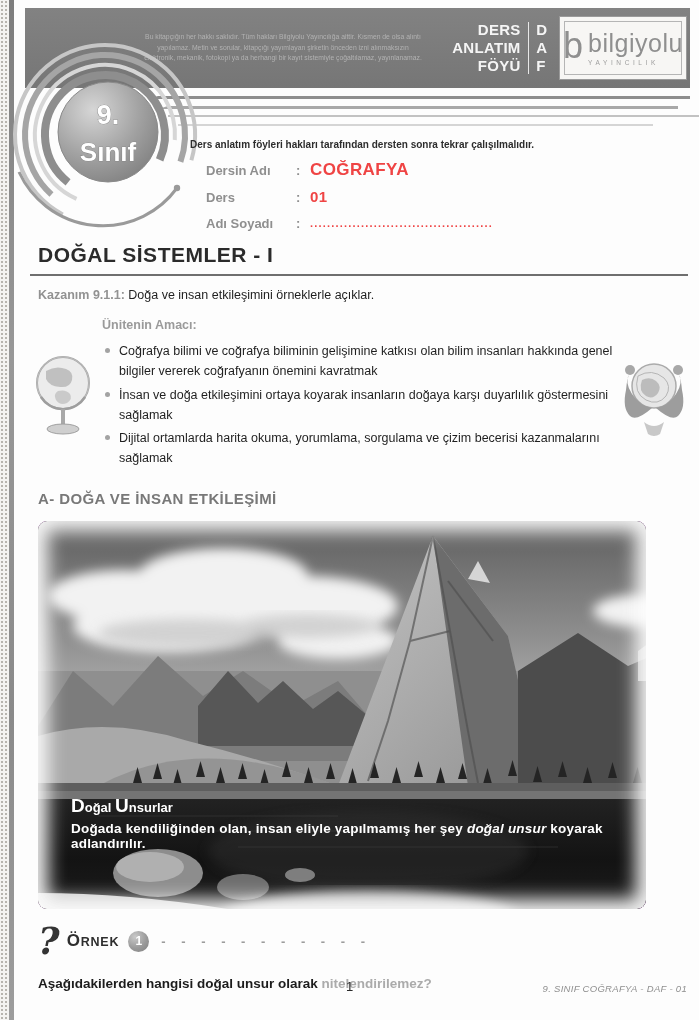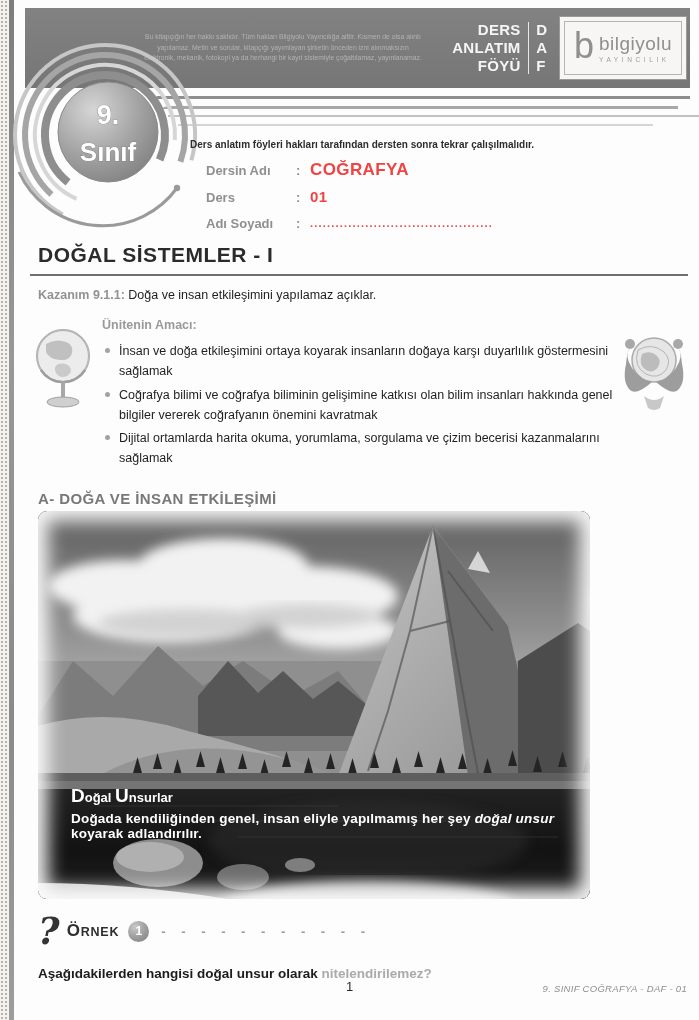--- a/index.html
+++ b/index.html
@@ -21,21 +21,21 @@
   .copyright { margin-left:118px; width:280px; font-size:6.8px; line-height:1.55;
     color:#b2b2b2; text-align:center; }
   .daf-title { margin-left:auto; display:flex; align-items:center; }
   .daf-words { text-align:right; color:#f5f5f5; font-weight:bold; font-size:15px; line-height:1.18; letter-spacing:.3px; }
   .daf-sep { width:1.5px; height:52px; background:#e8e8e8; margin:0 7px; }
   .daf-letters { color:#f5f5f5; font-weight:bold; font-size:15px; line-height:1.18; }
   .logo-box { margin-left:12px; margin-right:3px; width:128px; height:64px; background:#f7f6f4;
     border:1px solid #9a9a9a; display:flex; align-items:center; justify-content:center; }
   .logo-inner { width:118px; height:54px; border:1px solid #b5b5b5; display:flex; align-items:center; justify-content:center; gap:5px; }
   .logo-b { font-size:36px; color:#8f8f8f; font-weight:400; line-height:1; transform:translateY(-2px); }
-  .logo-name { color:#8f8f8f; font-size:19px; letter-spacing:.5px; line-height:1; }
+  .logo-name { color:#8f8f8f; font-size:25px; letter-spacing:.5px; line-height:1; }
   .logo-sub { color:#9d9d9d; font-size:6.5px; letter-spacing:3.6px; margin-top:3px; }
 
   .speed-line { position:absolute; }
   .sl1 { top:96px;  left:148px; right:9px;  height:3px; background:#8e8e8e; clip-path:polygon(10px 0,100% 0,100% 100%,0 100%); }
   .sl2 { top:106px; left:158px; width:520px; height:3px; background:#a8a8a8; clip-path:polygon(10px 0,100% 0,100% 100%,0 100%); }
   .sl3 { top:115px; left:168px; width:545px; height:2px; background:#c2c2c2; }
   .sl4 { top:124px; left:178px; width:475px; height:2px; background:#d5d5d5; }
 
   .grade-badge { position:absolute; left:5px; top:40px; }
   .badge-text { font-weight:bold; fill:#fff; stroke:#7c7c7c; stroke-width:.7px; paint-order:stroke; }
@@ -51,33 +51,33 @@
   .form-value.dots { font-size:11px; letter-spacing:1.2px; transform:translateY(-1px); }
 
   
   .content { position:absolute; left:0; right:0; top:243px; padding:0 11px 0 38px; }
   .doc-title { font-size:21px; font-weight:bold; color:#2b2b2b; letter-spacing:.5px; }
   .title-rule { border:0; height:2px; background:#6f6f6f; margin:7px 0 0 -8px; }
 
   .kazanim { margin-top:12px; font-size:12.5px; color:#1f1f1f; }
   .kazanim b { color:#929292; font-weight:bold;margin-top:15px; }
 
-  .purpose { display:flex; margin-top:16px; }
+  .purpose { display:flex; margin-top:16px;align-items:center; }
   .purpose-icon-left { flex:0 0 58px; margin:4px 10px 0 -4px; }
   .purpose-icon-right { flex:0 0 68px; margin-top:6px; }
   .purpose-body { flex:1; }
   .purpose-heading { color:#9a9a9a; font-weight:bold; font-size:12.5px; margin-bottom:9px; }
   .purpose-list { list-style:none; }
   .purpose-list li { position:relative; padding-left:17px; font-size:12.5px; line-height:1.62; color:#1f1f1f; margin-bottom:3px; }
   .purpose-list li::before { content:""; position:absolute; left:3px; top:7px; width:5px; height:5px; border-radius:50%; background:#a3a3a3; }
 
   .section-a { margin-top:18px; font-size:15px; font-weight:bold; color:#787878; letter-spacing:.4px; }
 
   
-  .photo { position:relative; margin-top:4px; width:552px; height:388px; border-radius:9px; overflow:hidden;
+  .photo { position:relative; margin-top:14px; width:608px; height:388px; border-radius:9px; overflow:hidden;
     box-shadow:inset 0 0 16px 9px #fdfdfd; background:#d946ef; }
   .photo svg { display:block; }
   .photo-vignette { position:absolute; inset:0; border-radius:9px; box-shadow:inset 0 0 18px 10px rgba(253,253,253,.95); pointer-events:none; }
   .photo-caption { position:absolute; left:33px; bottom:92px; color:#fff; }
   .cap-big { font-size:19px; font-weight:bold; }
   .cap-small { font-size:13px; font-weight:bold; }
   .photo-line { position:absolute; left:33px; bottom:58px; color:#fff; font-size:13.5px; font-weight:bold; letter-spacing:.2px; }
   .photo-line em { font-style:italic;text-align:right; }
 
   
@@ -176,38 +176,38 @@
       <span class="form-label">Adı Soyadı</span>
       <span class="form-colon">:</span>
       <span class="form-value dots">...........................................</span>
     </div>
   </div>
 
   <div class="content">
     <h1 class="doc-title">DOĞAL SİSTEMLER - I</h1>
     <hr class="title-rule">
 
-    <p class="kazanim"><b>Kazanım 9.1.1:</b><span> Doğa ve insan etkileşimini yapılamaz açıklar.</span></p>
+    <p class="kazanim"><b>Kazanım 9.1.1:</b><span> Doğa ve insan etkileşimini örneklerle açıklar.</span></p>
 
     <div class="purpose">
       <svg class="purpose-icon-left" width="58" height="96" viewBox="0 0 58 96">
         <circle cx="29" cy="34" r="26" fill="#ececec" stroke="#a8a8a8" stroke-width="2"></circle>
         <ellipse cx="29" cy="34" rx="26" ry="26" fill="none" stroke="#bdbdbd" stroke-width="1"></ellipse>
         <path d="M12 22 q10 -6 20 -2 q8 3 6 11 q-2 8 -12 7 q-11 -1 -14 -8 z" fill="#b5b5b5" opacity=".8"></path>
         <path d="M24 42 q8 -2 12 3 q3 5 -3 9 q-7 3 -11 -3 q-3 -6 2 -9 z" fill="#c2c2c2" opacity=".8"></path>
         <path d="M7 48 a26 26 0 0 0 44 0" fill="none" stroke="#9e9e9e" stroke-width="2.5"></path>
         <rect x="27" y="60" width="4" height="16" fill="#a8a8a8"></rect>
         <ellipse cx="29" cy="80" rx="16" ry="5" fill="#cfcfcf" stroke="#a0a0a0"></ellipse>
       </svg>
 
       <div class="purpose-body">
         <div class="purpose-heading">Ünitenin Amacı:</div>
         <ul class="purpose-list">
+          <li>Coğrafya bilimi ve coğrafya biliminin gelişimine katkısı olan bilim insanları hakkında genel bilgiler vererek coğrafyanın önemini kavratmak</li>
           <li>İnsan ve doğa etkileşimini ortaya koyarak insanların doğaya karşı duyarlılık göstermesini sağlamak</li>
-          <li>Coğrafya bilimi ve coğrafya biliminin gelişimine katkısı olan bilim insanları hakkında genel bilgiler vererek coğrafyanın önemini kavratmak</li>
           <li>Dijital ortamlarda harita okuma, yorumlama, sorgulama ve çizim becerisi kazanmalarını sağlamak</li>
         </ul>
       </div>
 
       <svg class="purpose-icon-right" width="68" height="96" viewBox="0 0 68 96">
         <circle cx="34" cy="36" r="22" fill="#e6e6e6" stroke="#ababab" stroke-width="1.5"></circle>
         <path d="M18 26 q14 -8 26 2 q8 8 2 18 q-8 10 -20 4 q-13 -7 -8 -24z" fill="none" stroke="#b5b5b5"></path>
         <path d="M22 30 q8 -4 14 1 q6 5 2 12 q-5 7 -12 3 q-8 -5 -4 -16z" fill="#adadad" opacity=".75"></path>
         <path d="M10 22 q-6 10 2 22 q8 12 20 14 q-16 14 -22 8 q-8 -8 -4 -26 q1 -12 4 -18z" fill="#9d9d9d"></path>
         <path d="M58 22 q6 10 -2 22 q-8 12 -20 14 q16 14 22 8 q8 -8 4 -26 q-1 -12 -4 -18z" fill="#9d9d9d"></path>
@@ -318,21 +318,21 @@
         <ellipse cx="120" cy="352" rx="45" ry="24" fill="#8d8d8d"></ellipse>
         <ellipse cx="112" cy="346" rx="34" ry="15" fill="#b0b0b0"></ellipse>
         <ellipse cx="205" cy="366" rx="26" ry="13" fill="#6e6e6e"></ellipse>
         <ellipse cx="262" cy="354" rx="15" ry="7" fill="#7e7e7e"></ellipse>
 
         <ellipse cx="330" cy="398" rx="150" ry="28" fill="#e8e8e8" opacity=".8" filter="url(#soft)"></ellipse>
         <path d="M0 388 L0 372 Q90 372 190 388 Z" fill="#cfcfcf"></path>
       </svg>
 
       <div class="photo-caption"><span class="cap-big">D</span><span class="cap-small">oğal </span><span class="cap-big">U</span><span class="cap-small">nsurlar</span></div>
-      <div class="photo-line"><span>Doğada kendiliğinden genel, insan eliyle yapılmamış her şey </span><em> doğal unsur </em><span> koyarak adlandırılır.</span></div>
+      <div class="photo-line"><span>Doğada kendiliğinden olan, insan eliyle yapılmamış her şey </span><em> doğal unsur </em><span> koyarak adlandırılır.</span></div>
       <div class="photo-vignette"></div>
     </figure>
 
     <div class="ornek">
       <span class="qmark">?</span>
       <span class="ornek-word"><span class="w1">Ö</span><span class="w2">RNEK</span></span>
       <span class="num-badge">1</span>
       <span class="dashes">- - - - - - - - - - -</span>
     </div>
 

